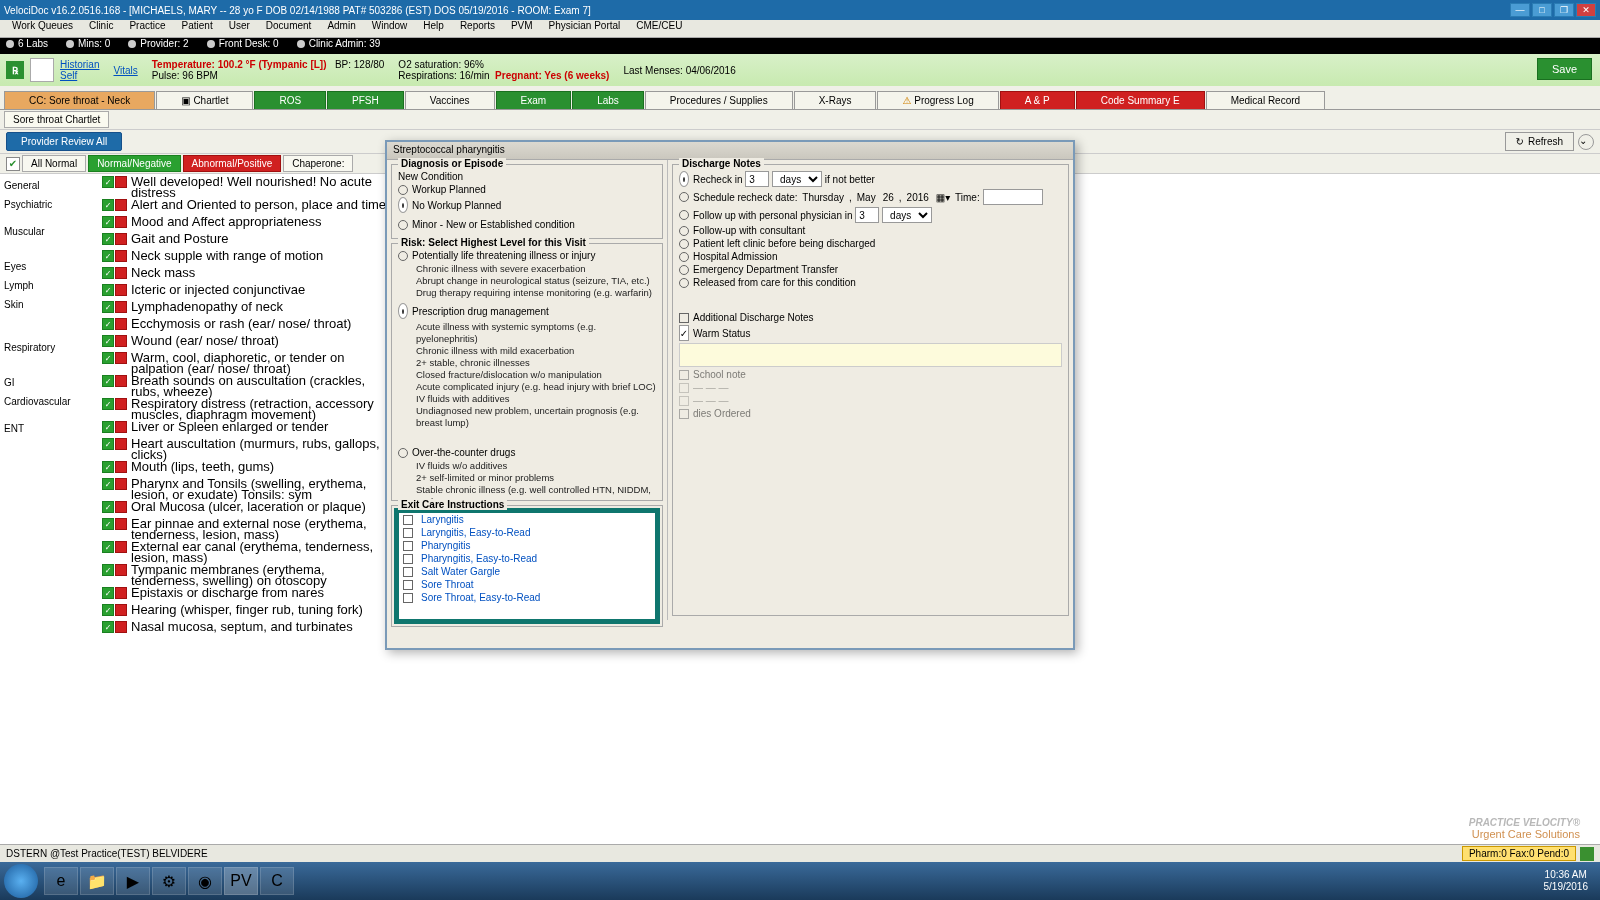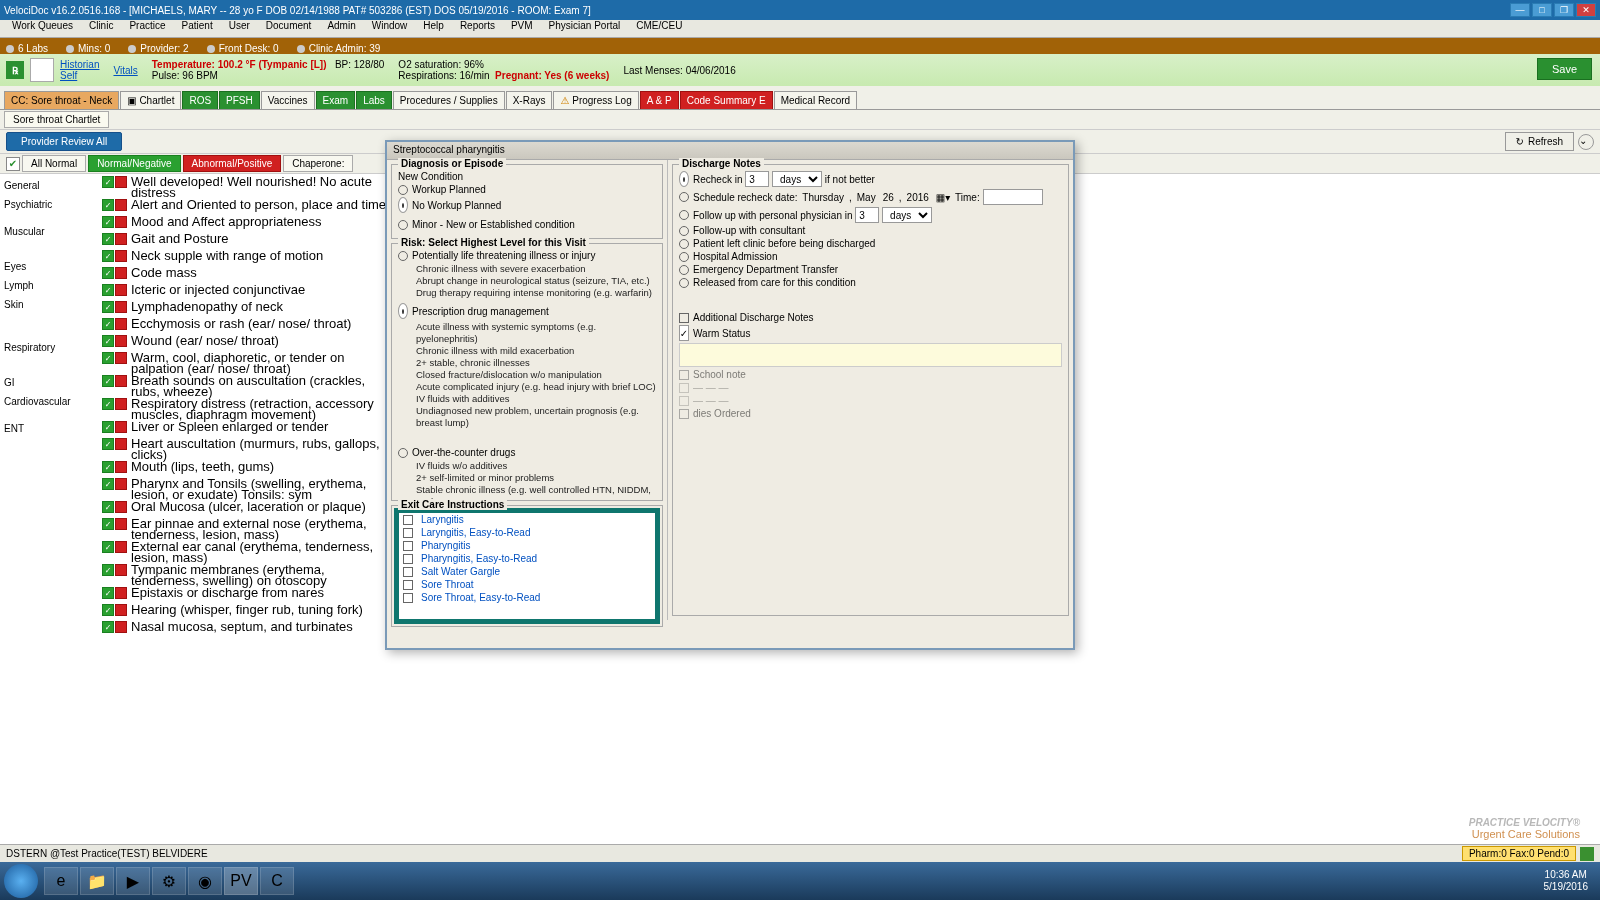--- a/index.html
+++ b/index.html
@@ -4,32 +4,32 @@
 <style>
 *{box-sizing:border-box;margin:0;padding:0;font-family:Tahoma,Arial,sans-serif;font-size:10px}
 body{background:#fff;overflow:hidden;position:relative;width:1600px;height:900px}
 .titlebar{background:linear-gradient(#1e6ba8,#1e6ba8);color:#fff;height:20px;display:flex;align-items:center;padding:0 4px;font-size:10px}
 .titlebar .title{flex:1}
 .titlebar .winbtns{display:flex;gap:2px}
 .titlebar .winbtns span{width:20px;height:14px;background:#4a9cd4;display:flex;align-items:center;justify-content:center;font-size:9px;border:1px solid #2a7cb4}
 .titlebar .winbtns .close{background:#d04040}
 .menubar{background:#e8e8e0;height:18px;display:flex;padding:0 4px;font-size:10px;border-bottom:1px solid #aaa}
 .menubar span{padding:0 8px;cursor:default}
-.statusbar{background:#a16207;color:#fff;height:16px;display:flex;align-items:flex-end;padding:0 6px;font-size:10px}
+.statusbar{background:#000000;color:#fff;height:16px;display:flex;align-items:flex-start;padding:0 6px;font-size:10px}
 .statusbar .sitem{margin-right:18px;display:flex;align-items:center}
 .statusbar .dot{width:8px;height:8px;border-radius:50%;background:#ccc;margin-right:4px;display:inline-block}
 .vitalsbar{background:linear-gradient(#d8f0c8,#c8eab0);height:32px;display:flex;align-items:center;padding:2px 6px;position:relative}
 .vitalsbar .vblock{margin-right:14px;font-size:10px}
 .vitalsbar .temp{color:#c00;font-weight:bold}
 .vitalsbar .preg{color:#c00;font-weight:bold}
 .vitalsbar a{color:#0050c0;text-decoration:underline}
 .savebtn{position:absolute;right:8px;top:4px;background:#2a9030;color:#fff;padding:4px 14px;border:1px solid #1a7020;font-size:11px}
 .rxicon{width:18px;height:18px;background:#2a9030;color:#fff;display:flex;align-items:center;justify-content:center;font-weight:bold;margin-right:6px;font-size:10px}
 .tabrow{background:#f0f0e8;height:24px;display:flex;align-items:end;padding:0 4px;border-bottom:1px solid #999}
-.tab{padding:3px 6px;border:1px solid #999;border-bottom:none;background:#f4f4ec;font-size:10px;margin-right:1px;cursor:default}
+.tab{padding:3px 24px;border:1px solid #999;border-bottom:none;background:#f4f4ec;font-size:10px;margin-right:1px;cursor:default}
 .tab.green{background:#2a9030;color:#fff;border-color:#1a7020}
 .tab.red{background:#d02020;color:#fff;border-color:#a01010}
 .tab.neck{background:#e8a860;color:#000}
 .subtabrow{background:#f0f0e8;height:20px;display:flex;align-items:center;padding:0 4px;border-bottom:1px solid #ccc}
 .subtab{padding:2px 8px;border:1px solid #aaa;background:#fafaf0;font-size:10px}
 .toolbar2{background:#f0f0e8;height:24px;display:flex;align-items:center;padding:0 6px;border-bottom:1px solid #ccc}
 .pillbtn{background:#1e6ba8;color:#fff;padding:3px 14px;font-size:10px;border:1px solid #15508a;border-radius:2px}
 .refreshbtn{background:#f0f0e8;border:1px solid #999;padding:3px 10px;font-size:10px;margin-left:auto;display:flex;align-items:center;gap:4px}
 .filterrow{background:#f0f0e8;height:20px;display:flex;align-items:center;padding:0 6px;gap:2px;border-bottom:1px solid #ccc}
 .fbtn{padding:2px 8px;font-size:10px;background:#f8f8f0;border:1px solid #aaa}
@@ -253,21 +253,21 @@
           <span class="sqg">✓</span>
           <span class="sqr"></span>
         </div>
         <div class="txt">Neck supple with range of motion</div>
       </div>
       <div class="examrow">
         <div class="boxes">
           <span class="sqg">✓</span>
           <span class="sqr"></span>
         </div>
-        <div class="txt">Code mass</div>
+        <div class="txt">Neck mass</div>
       </div>
       <div class="examrow">
         <div class="boxes">
           <span class="sqg">✓</span>
           <span class="sqr"></span>
         </div>
         <div class="txt">Icteric or injected conjunctivae</div>
       </div>
       <div class="examrow">
         <div class="boxes">

